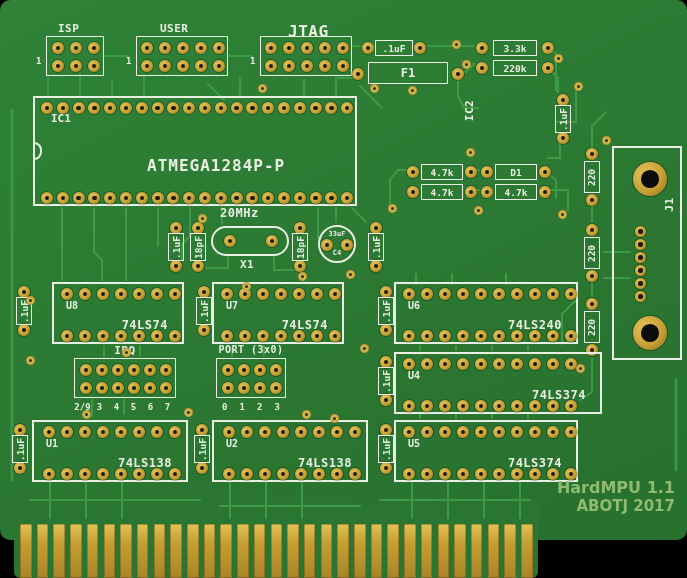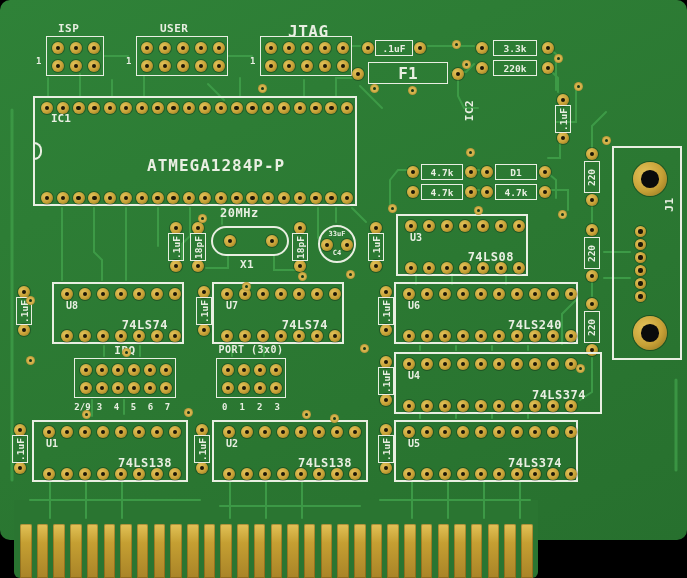--- a/index.html
+++ b/index.html
@@ -203,21 +203,21 @@
     <div class="pad" style="left:52px;top:2px"></div>
     <div class="slk-box" style="left:13px;top:0;width:38px;height:16px">
         <span>.1uF</span>
       </div>
   </div>
 
   <div class="pass-h" style="left:352px;top:62px;width:112px;height:24px">
     <div class="pad" style="left:0;top:6px"></div>
     <div class="pad" style="left:100px;top:6px"></div>
     <div class="slk-box" style="left:16px;top:0;width:80px;height:22px">
-        <span style="font-size:16px">F1</span>
+        <span style="font-size:12px">F1</span>
       </div>
   </div>
 
   <div class="pass-h" style="left:476px;top:40px;width:70px">
     <div class="pad" style="left:0;top:2px"></div>
     <div class="pad" style="left:66px;top:2px"></div>
     <div class="slk-box" style="left:17px;top:0;width:44px;height:16px">
         <span>3.3k</span>
       </div>
   </div>
@@ -351,40 +351,20 @@
       </div>
   </div>
   <div class="pass-h" style="left:481px;top:184px;width:72px">
     <div class="pad" style="left:0;top:2px"></div>
     <div class="pad" style="left:58px;top:2px"></div>
     <div class="slk-box" style="left:14px;top:0;width:42px;height:16px">
         <span>4.7k</span>
       </div>
   </div>
 
-  <div class="dip" style="left:396px;top:214px;width:132px;height:62px">
-    <div class="padgrid" style="position:absolute;left:7px;top:4px">
-        <div class="pad" style="height: 12px; width: 12px; left: 0px; top: 0px;"></div>
-        <div class="pad" style="height: 12px; width: 12px; left: 18px; top: 0px;"></div>
-        <div class="pad" style="height: 12px; width: 12px; left: 36px; top: 0px;"></div>
-        <div class="pad" style="height: 12px; width: 12px; left: 54px; top: 0px;"></div>
-        <div class="pad" style="height: 12px; width: 12px; left: 72px; top: 0px;"></div>
-        <div class="pad" style="height: 12px; width: 12px; left: 90px; top: 0px;"></div>
-        <div class="pad" style="height: 12px; width: 12px; left: 108px; top: 0px;"></div>
-        <div class="pad" style="height: 12px; width: 12px; left: 0px; top: 42px;"></div>
-        <div class="pad" style="height: 12px; width: 12px; left: 18px; top: 42px;"></div>
-        <div class="pad" style="height: 12px; width: 12px; left: 36px; top: 42px;"></div>
-        <div class="pad" style="height: 12px; width: 12px; left: 54px; top: 42px;"></div>
-        <div class="pad" style="height: 12px; width: 12px; left: 72px; top: 42px;"></div>
-        <div class="pad" style="height: 12px; width: 12px; left: 90px; top: 42px;"></div>
-        <div class="pad" style="height: 12px; width: 12px; left: 108px; top: 42px;"></div>
-      </div>
-    <div class="ref" style="left:12px;top:16px">U3</div>
-    <div class="val" style="right:12px;bottom:10px">74LS08</div>
-  </div>
 
   <div class="pass-v2" style="left:584px;top:148px">
     <div class="pad" style="left:2px;top:0"></div>
     <div class="pad" style="left:2px;top:46px"></div>
     <div class="slk-box v" style="left:0;top:13px;width:16px;height:32px">
         <span>220</span>
       </div>
   </div>
   <div class="pass-v2" style="left:584px;top:224px">
     <div class="pad" style="left:2px;top:0"></div>
@@ -673,20 +653,22 @@
         <div class="pad" style="height: 12px; width: 12px; left: 108px; top: 42px;"></div>
         <div class="pad" style="height: 12px; width: 12px; left: 126px; top: 42px;"></div>
         <div class="pad" style="height: 12px; width: 12px; left: 144px; top: 42px;"></div>
         <div class="pad" style="height: 12px; width: 12px; left: 162px; top: 42px;"></div>
       </div>
     <div class="ref" style="left:12px;top:16px">U5</div>
     <div class="val" style="right:14px;bottom:10px">74LS374</div>
   </div>
 
   <div class="credit">
+    <div class="l1">HardMPU 1.1</div>
+    <div class="l2">ABOTJ 2017</div>
   </div>
 
   <div class="edge">
       <div class="finger" style="left: 0px;"></div>
       <div class="finger" style="left: 16.7px;"></div>
       <div class="finger" style="left: 33.4px;"></div>
       <div class="finger" style="left: 50.1px;"></div>
       <div class="finger" style="left: 66.8px;"></div>
       <div class="finger" style="left: 83.5px;"></div>
       <div class="finger" style="left: 100.2px;"></div>

